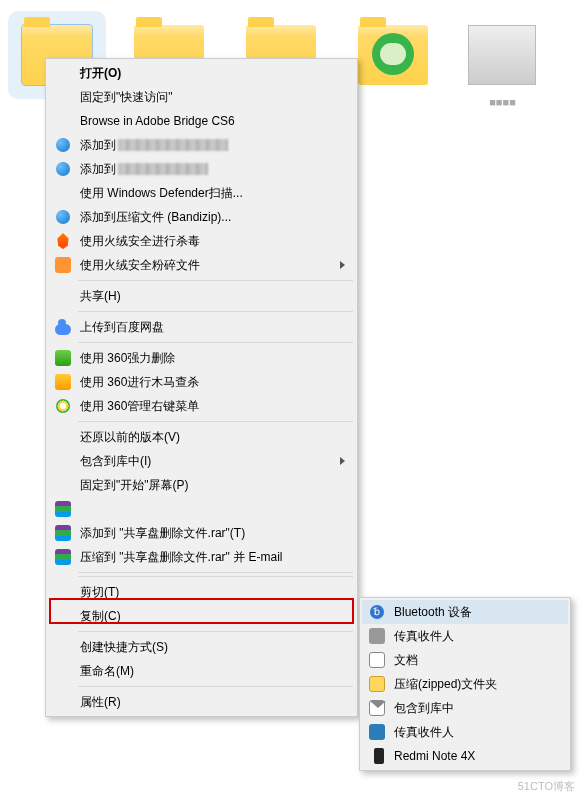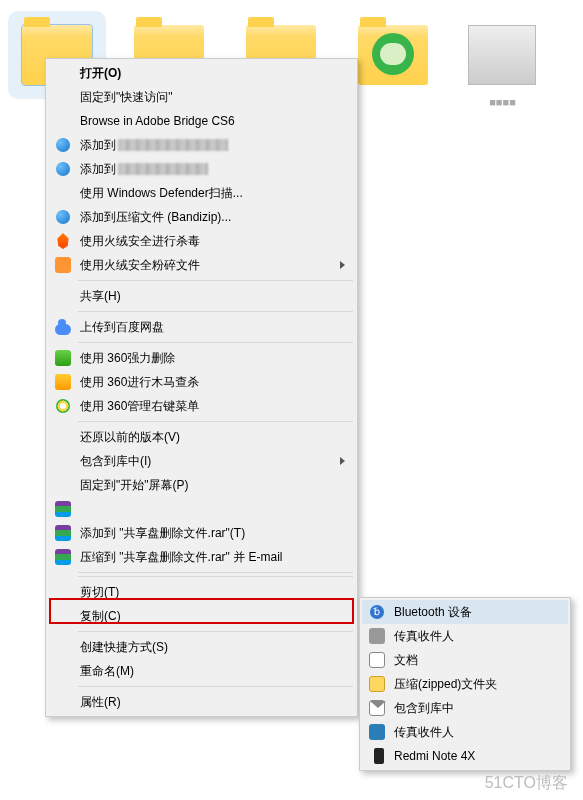--- a/index.html
+++ b/index.html
@@ -125,21 +125,21 @@
     .ic-rar{background:linear-gradient(#7a3ea1 0 33%,#35a853 33% 66%,#039be5 66%);}
     .ic-bt{width:14px;height:14px;border-radius:50%;background:#2e74d0;color:#fff;font-size:10px;line-height:14px;text-align:center;}
     .ic-tv{width:14px;height:14px;border-radius:50%;border:2px solid #1295d8;}
     .ic-fax{background:#999;}
     .ic-doc{background:#fff;border:1px solid #888;}
     .ic-zip{background:#ffd75e;border:1px solid #caa22b;}
     .ic-mail{background:#fff;border:1px solid #888;position:relative;}
     .ic-mail::after{content:"";position:absolute;left:0;top:0;border-left:8px solid transparent;border-right:8px solid transparent;border-top:7px solid #888;}
     .ic-desk{background:#2b7fb8;}
     .ic-phone{width:10px;height:16px;background:#222;border-radius:2px;margin-left:3px;}
-    .watermark{position:absolute;right:15px;bottom:6px;font-size:16px;color:#bdbdbd;}
+    .watermark{position:absolute;right:8px;bottom:6px;font-size:11px;color:#bdbdbd;}
     .green-monkey{position:absolute;width:42px;height:42px;border-radius:50%;background:#39b44a;}
     .green-monkey::before{content:"";position:absolute;left:8px;top:10px;width:26px;height:22px;border-radius:12px;background:#d9f0c6;}
   </style>
 </head>
 <body>
 
 <div class="desktop">
 
   <div class="folder-icon selected" style="left:22px;top:25px;"></div>
   <div class="folder-icon" style="left:134px;top:25px;"></div>

